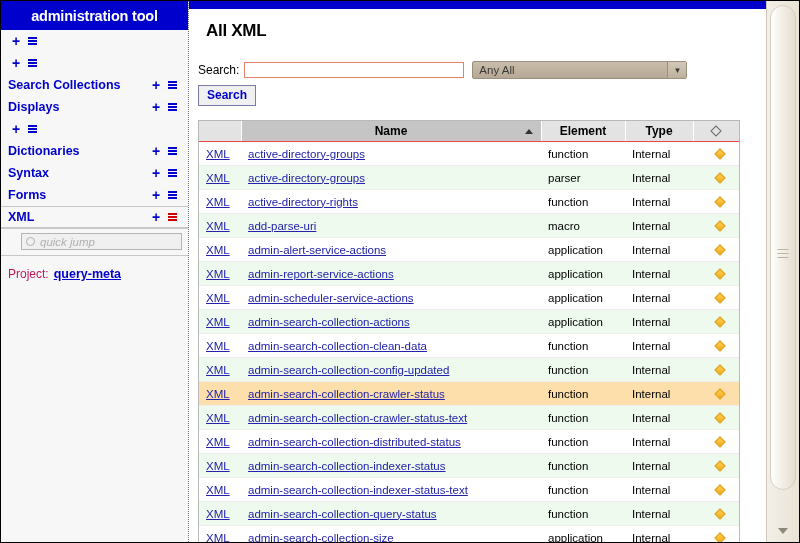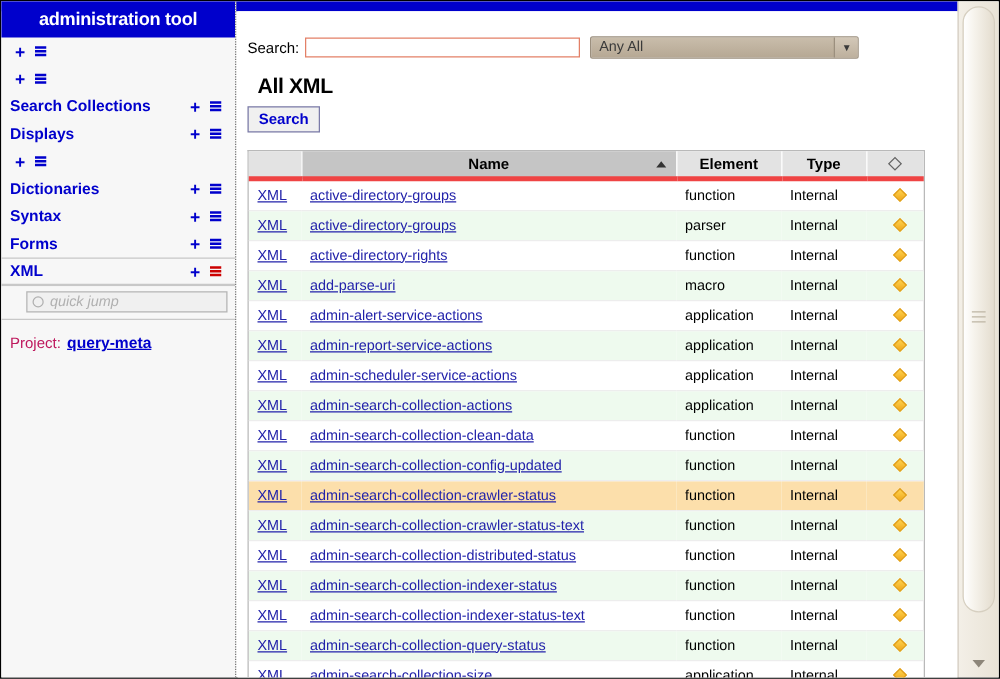--- a/index.html
+++ b/index.html
@@ -240,21 +240,21 @@
     border-collapse: collapse;
     width: 100%;
     table-layout: fixed;
   }
   #xml-table th {
     background: #e3e3e3;
     font-size: 12px;
     font-weight: bold;
     height: 20px;
     border-right: 1px solid #fff;
-    border-bottom: 4px solid #ef4444;
+    border-bottom: 1px solid #ef4444;
     padding: 0;
     color: #000;
   }
   #xml-table th.sorted {
     background: #c5c5c5;
   }
   #xml-table th .thinner {
     display: flex;
     align-items: center;
     justify-content: center;
@@ -448,30 +448,30 @@
         <span class="qj-text">quick jump</span>
       </div>
     </div>
 
     <div id="project-area">
       <span class="pl">Project:</span><a class="pv">query-meta</a>
     </div>
   </div>
 
   <div id="main">
+    <div id="page-title">All XML</div>
+
     <div id="search-bar">
       <span class="search-label">Search:</span>
       <input id="search-input" type="text" placeholder="" style="">
       <div id="scope-select">
         <span class="sv">Any All</span>
         <span class="arrow-box">▼</span>
       </div>
     </div>
-
-    <div id="page-title">All XML</div>
 
     <div id="search-button">Search</div>
 
     <div id="table-wrap">
       <table id="xml-table">
         <colgroup>
           <col style="width:42px">
           <col style="width:300px">
           <col style="width:84px">
           <col style="width:68px">

